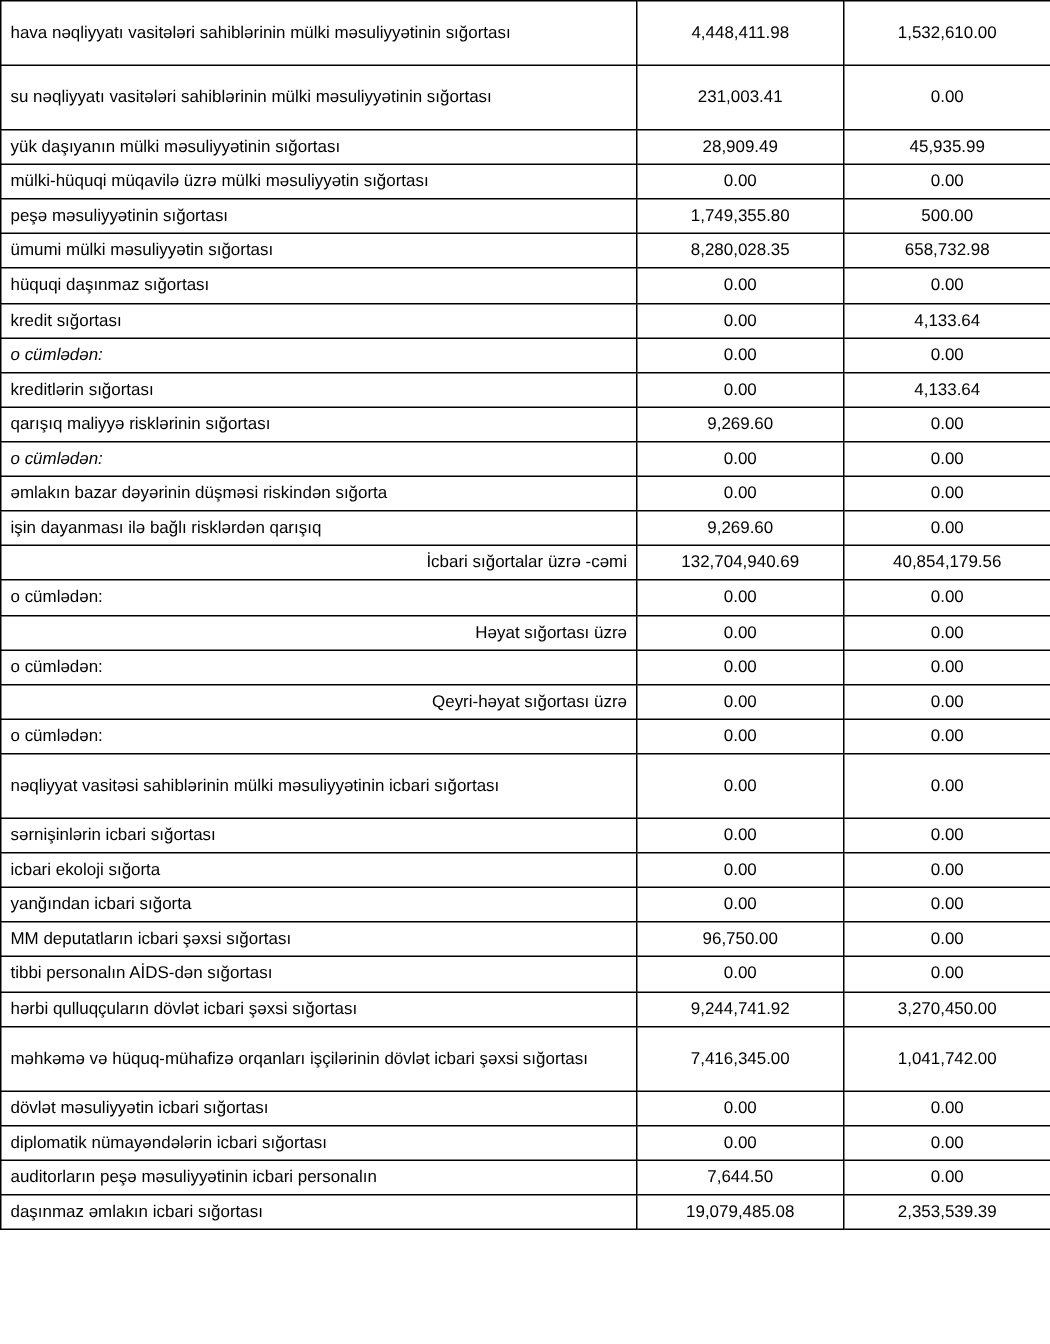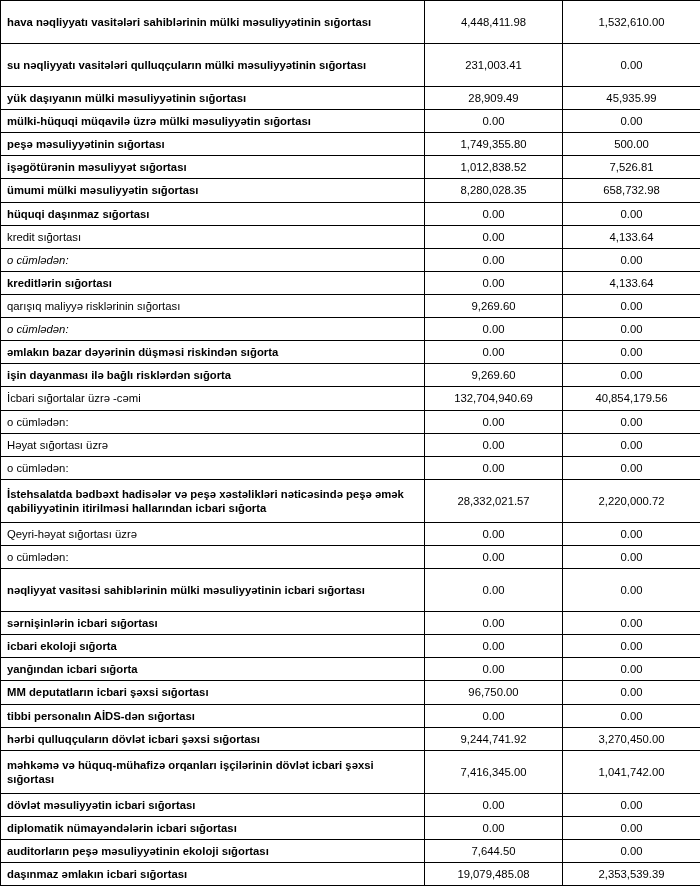--- a/index.html
+++ b/index.html
@@ -25,31 +25,30 @@
   table.report col.c-v2 { width: 138px; }
 
   table.report td {
     border: 1px solid #000000;
     padding: 4px 6px;
     vertical-align: middle;
     line-height: 1.25;
   }
   td.label {
     text-align: left;
-    font-weight: bold;
   }
   td.num {
     text-align: center;
     white-space: nowrap;
   }
   tr.bold td {
     font-weight: normal;
   }
   td.center-label {
-    text-align: left;
+    text-align: right;
     font-weight: bold;
   }
   td.italic-label {
     font-style: italic;
     font-weight: bold;
     padding-left: 14px;
   }
   td.indent-label {
     padding-left: 14px;
   }
@@ -66,45 +65,40 @@
     <col class="c-v1">
     <col class="c-v2">
   </colgroup>
   <tbody>
       <tr class="tall">
         <td class="label">hava nəqliyyatı vasitələri sahiblərinin mülki məsuliyyətinin sığortası</td>
         <td class="num">4,448,411.98</td>
         <td class="num">1,532,610.00</td>
       </tr>
       <tr class="tall">
-        <td class="label">su nəqliyyatı vasitələri qulluqçuların mülki məsuliyyətinin sığortası</td>
+        <td class="label">su nəqliyyatı vasitələri sahiblərinin mülki məsuliyyətinin sığortası</td>
         <td class="num">231,003.41</td>
         <td class="num">0.00</td>
       </tr>
       <tr>
         <td class="label">yük daşıyanın mülki məsuliyyətinin sığortası</td>
         <td class="num">28,909.49</td>
         <td class="num">45,935.99</td>
       </tr>
       <tr>
         <td class="label">mülki-hüquqi müqavilə üzrə mülki məsuliyyətin sığortası</td>
         <td class="num">0.00</td>
         <td class="num">0.00</td>
       </tr>
       <tr>
         <td class="label">peşə məsuliyyətinin sığortası</td>
         <td class="num">1,749,355.80</td>
         <td class="num">500.00</td>
       </tr>
       <tr>
-        <td class="label">işəgötürənin məsuliyyət sığortası</td>
-        <td class="num">1,012,838.52</td>
-        <td class="num">7,526.81</td>
-      </tr>
-      <tr>
         <td class="label">ümumi mülki məsuliyyətin sığortası</td>
         <td class="num">8,280,028.35</td>
         <td class="num">658,732.98</td>
       </tr>
       <tr>
         <td class="label">hüquqi daşınmaz sığortası</td>
         <td class="num">0.00</td>
         <td class="num">0.00</td>
       </tr>
       <tr class="bold">
@@ -131,21 +125,21 @@
         <td class="italic-label">o cümlədən:</td>
         <td class="num">0.00</td>
         <td class="num">0.00</td>
       </tr>
       <tr>
         <td class="label">əmlakın bazar dəyərinin düşməsi riskindən sığorta</td>
         <td class="num">0.00</td>
         <td class="num">0.00</td>
       </tr>
       <tr>
-        <td class="label">işin dayanması ilə bağlı risklərdən sığorta</td>
+        <td class="label">işin dayanması ilə bağlı risklərdən qarışıq</td>
         <td class="num">9,269.60</td>
         <td class="num">0.00</td>
       </tr>
       <tr class="bold">
         <td class="center-label">İcbari sığortalar üzrə -cəmi</td>
         <td class="num">132,704,940.69</td>
         <td class="num">40,854,179.56</td>
       </tr>
       <tr class="bold">
         <td class="indent-label">o cümlədən:</td>
@@ -155,25 +149,20 @@
       <tr class="bold">
         <td class="center-label">Həyat sığortası üzrə</td>
         <td class="num">0.00</td>
         <td class="num">0.00</td>
       </tr>
       <tr class="bold">
         <td class="indent-label">o cümlədən:</td>
         <td class="num">0.00</td>
         <td class="num">0.00</td>
       </tr>
-      <tr class="tall">
-        <td class="label">İstehsalatda bədbəxt hadisələr və peşə xəstəlikləri nəticəsində peşə əmək qabiliyyətinin itirilməsi hallarından icbari sığorta</td>
-        <td class="num">28,332,021.57</td>
-        <td class="num">2,220,000.72</td>
-      </tr>
       <tr class="bold">
         <td class="center-label">Qeyri-həyat sığortası üzrə</td>
         <td class="num">0.00</td>
         <td class="num">0.00</td>
       </tr>
       <tr class="bold">
         <td class="indent-label">o cümlədən:</td>
         <td class="num">0.00</td>
         <td class="num">0.00</td>
       </tr>
@@ -221,21 +210,21 @@
         <td class="label">dövlət məsuliyyətin icbari sığortası</td>
         <td class="num">0.00</td>
         <td class="num">0.00</td>
       </tr>
       <tr>
         <td class="label">diplomatik nümayəndələrin icbari sığortası</td>
         <td class="num">0.00</td>
         <td class="num">0.00</td>
       </tr>
       <tr>
-        <td class="label">auditorların peşə məsuliyyətinin ekoloji sığortası</td>
+        <td class="label">auditorların peşə məsuliyyətinin icbari personalın</td>
         <td class="num">7,644.50</td>
         <td class="num">0.00</td>
       </tr>
       <tr>
         <td class="label">daşınmaz əmlakın icbari sığortası</td>
         <td class="num">19,079,485.08</td>
         <td class="num">2,353,539.39</td>
       </tr>
     </tbody>
 </table>

